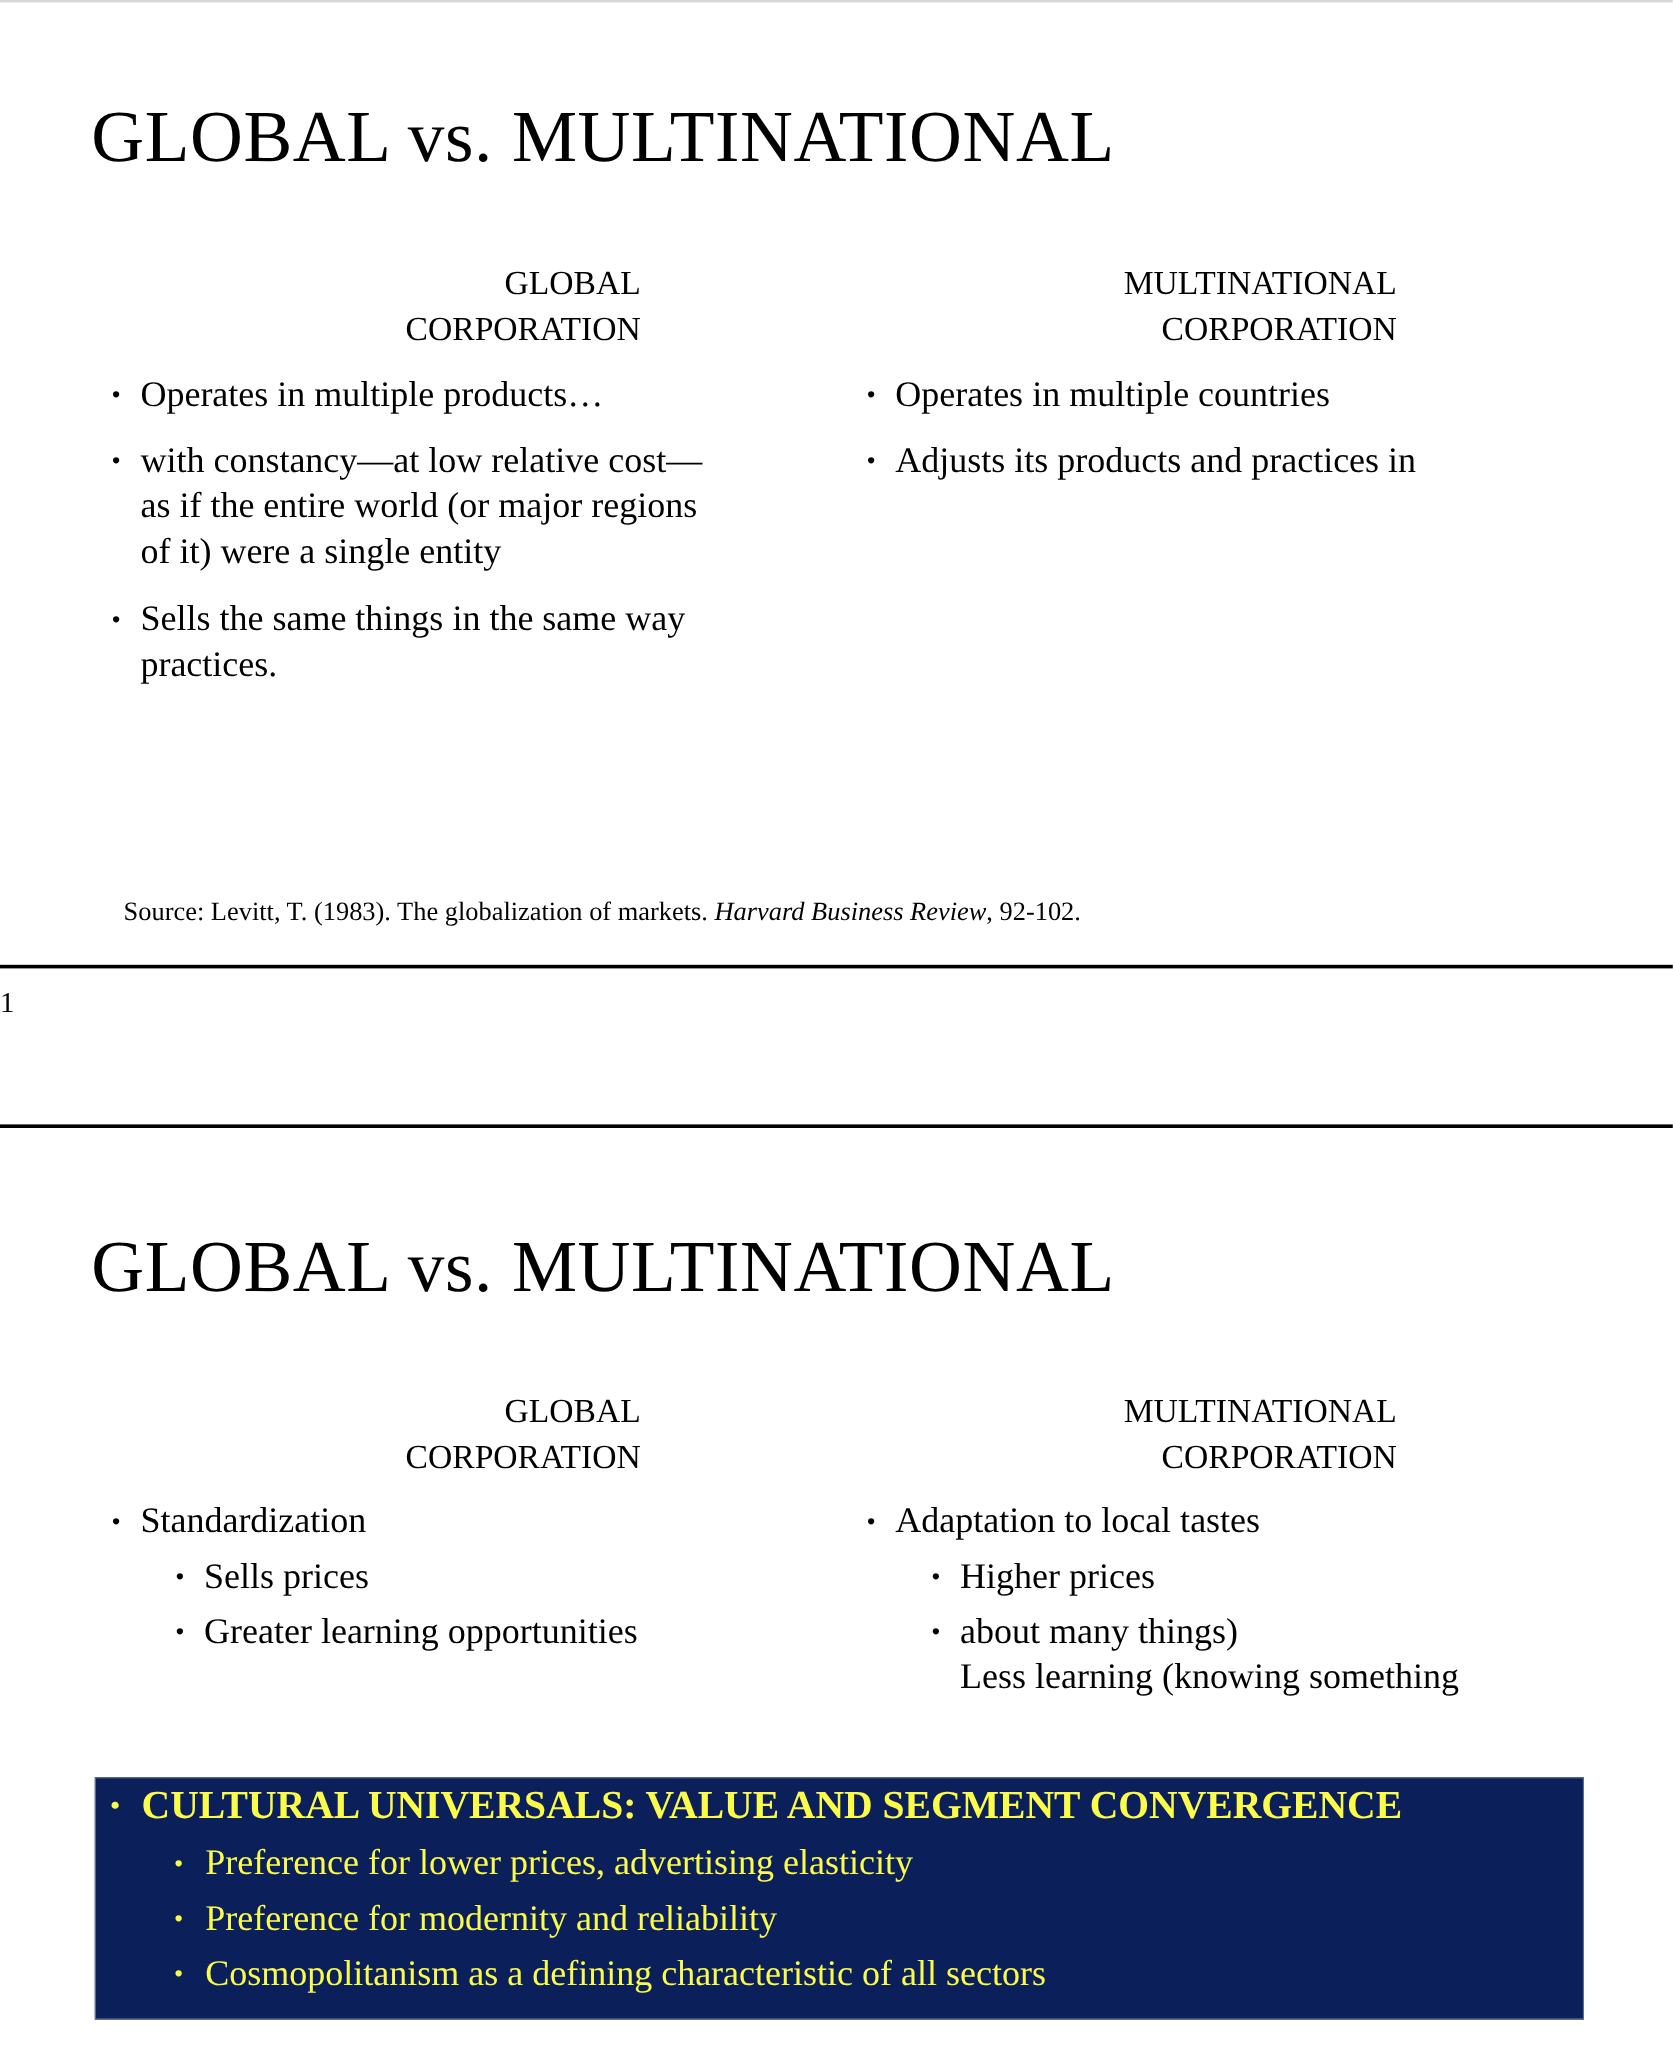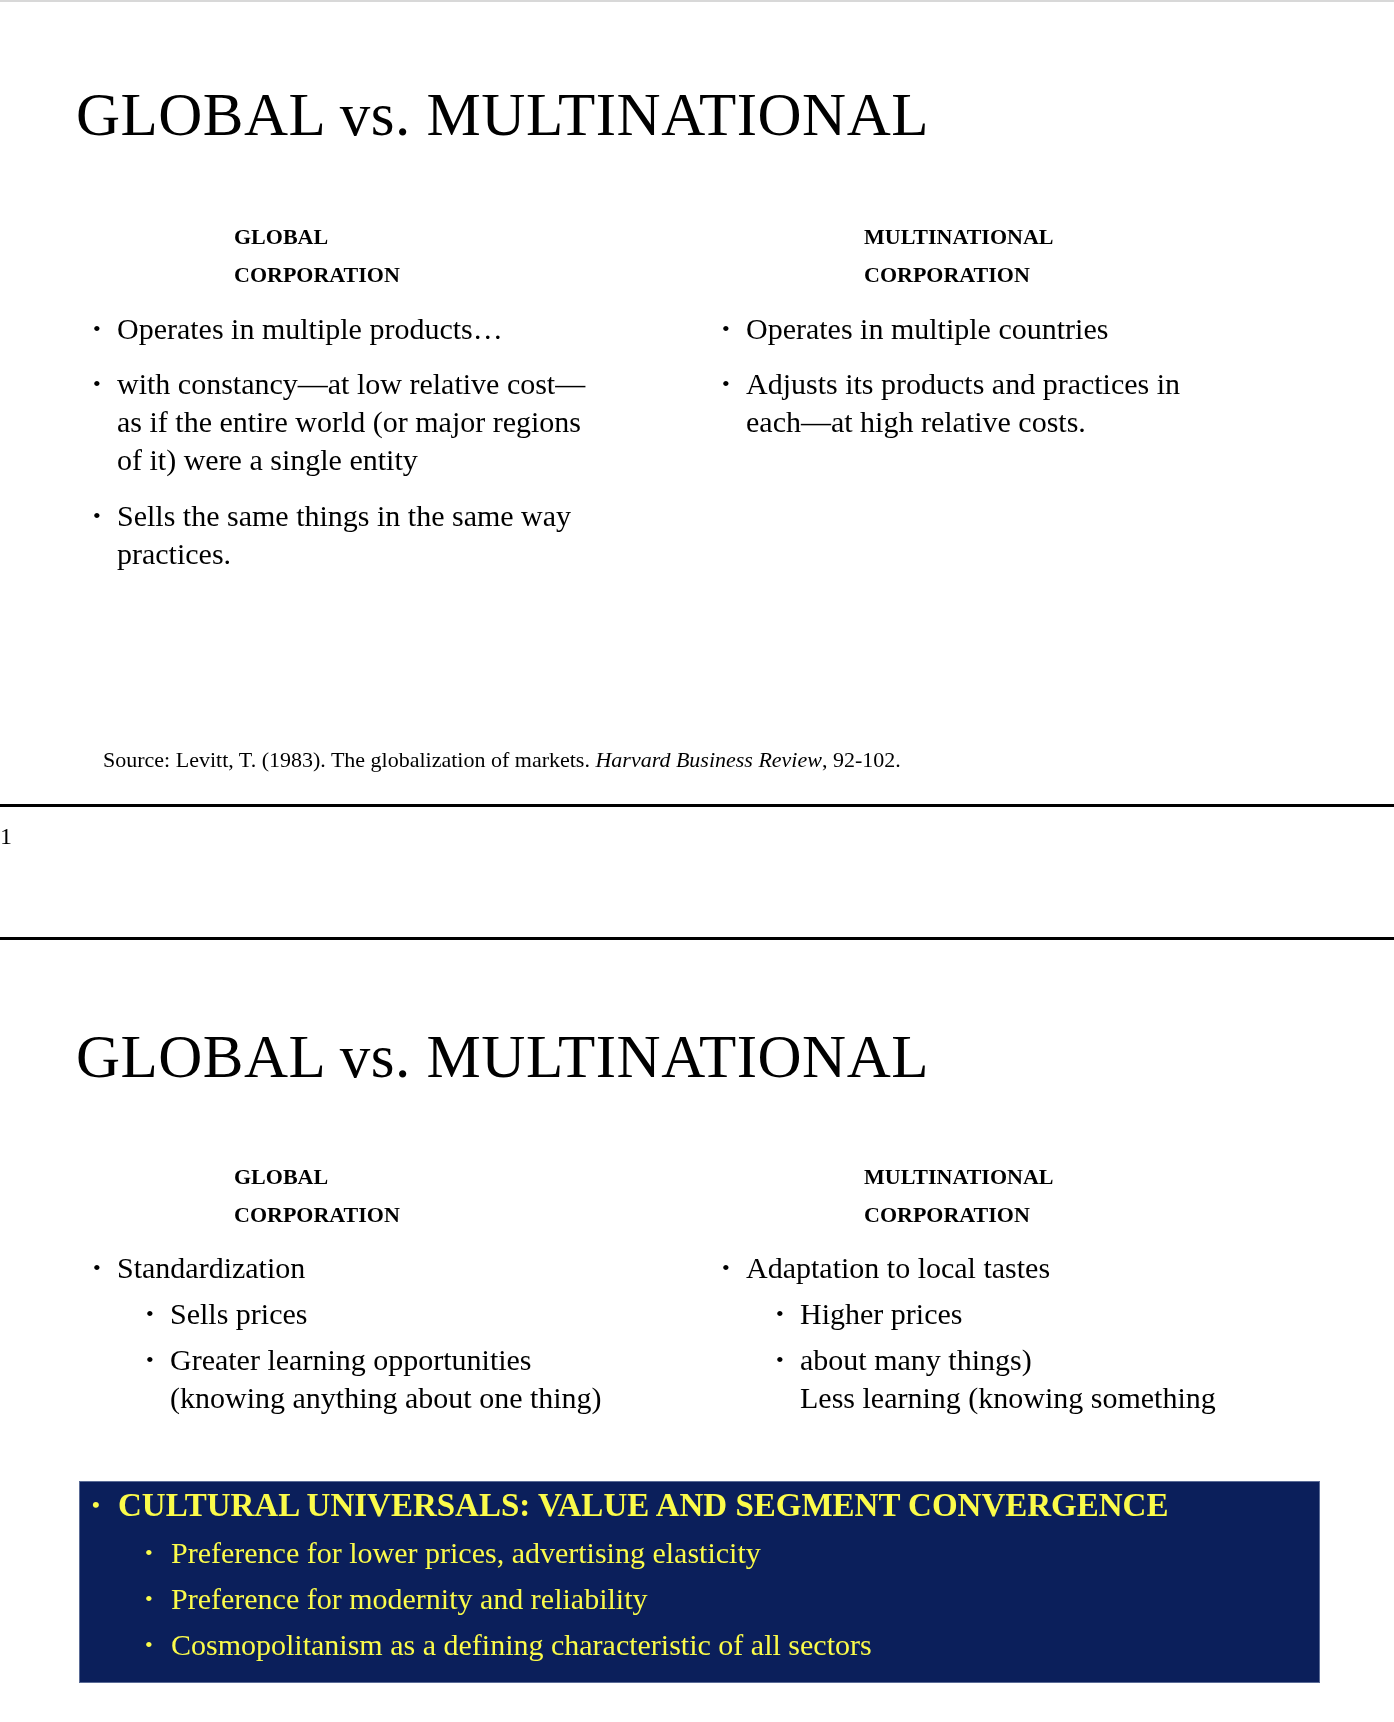--- a/index.html
+++ b/index.html
@@ -2,21 +2,21 @@
 <html><head>
   <meta charset="utf-8">
   <style>
     html, body { margin:0; padding:0; }
     body { width:1394px; height:1722px; position:relative; background:#ffffff; overflow:hidden;
            font-family:"Liberation Serif","DejaVu Serif",serif; color:#000; }
     .abs { position:absolute; }
     .topline { left:0; top:0; width:1394px; height:2px; background:#d8d8d8; }
     .slide-sep { left:0; width:1394px; height:3px; background:#000; }
     .title { left:76px; font-size:61px; line-height:70px; white-space:nowrap; letter-spacing:0.5px; }
-    .colhead { font-weight:bold; font-size:22px; line-height:38px; text-align:left; white-space:nowrap; }
+    .colhead { font-weight:normal; font-size:28px; line-height:38px; text-align:right; white-space:nowrap; }
     .bul { font-size:30px; line-height:38px; white-space:nowrap; }
     .bul .dot { position:absolute; left:-24px; top:0; font-size:22px; }
     .sub .dot { left:-24px; }
     .source { left:90px; font-size:22px; line-height:28px; white-space:nowrap; }
     .source i { font-style:italic; }
     .pagenum { left:0; font-size:24px; line-height:28px; }
     .box { left:79px; top:1481px; width:1241px; height:202px; background:#0b1f5b;
            border:1px solid #5a6b96; box-sizing:border-box; }
     .boxline { color:#fbfb4a; white-space:nowrap; font-size:30px; line-height:36px; }
     .boxline.head { font-weight:bold; font-size:33px; }
@@ -56,21 +56,20 @@
     <div>practices.</div>
   </div>
 
   <div class="abs bul" style="left:746px; top:310px;">
     <span class="dot">•</span>
     <div>Operates in multiple countries</div>
   </div>
   <div class="abs bul" style="left:746px; top:365px;">
     <span class="dot">•</span>
     <div>Adjusts its products and practices in</div>
-    <div>each—at high relative costs.</div>
   </div>
 
   <div class="abs source" style="top:746px;margin-left:13px;">
     <span>Source: Levitt, T. (1983). The globalization of markets. </span><i>Harvard Business Review</i><span>, 92-102.</span>
   </div>
 </div>
 
 <div class="abs slide-sep" style="top:804px;"></div>
 <div class="abs pagenum" style="top:822px;">1</div>
 <div class="abs slide-sep" style="top:937px;"></div>
@@ -92,21 +91,20 @@
     <span class="dot">•</span>
     <div>Standardization</div>
   </div>
   <div class="abs bul sub" style="left:170px; top:1295px;">
     <span class="dot">•</span>
     <div>Sells prices</div>
   </div>
   <div class="abs bul sub" style="left:170px; top:1341px;">
     <span class="dot">•</span>
     <div>Greater learning opportunities</div>
-    <div>(knowing anything about one thing)</div>
   </div>
 
   <div class="abs bul" style="left:746px; top:1249px;">
     <span class="dot">•</span>
     <div>Adaptation to local tastes</div>
   </div>
   <div class="abs bul sub" style="left:800px; top:1295px;">
     <span class="dot">•</span>
     <div>Higher prices</div>
   </div>

